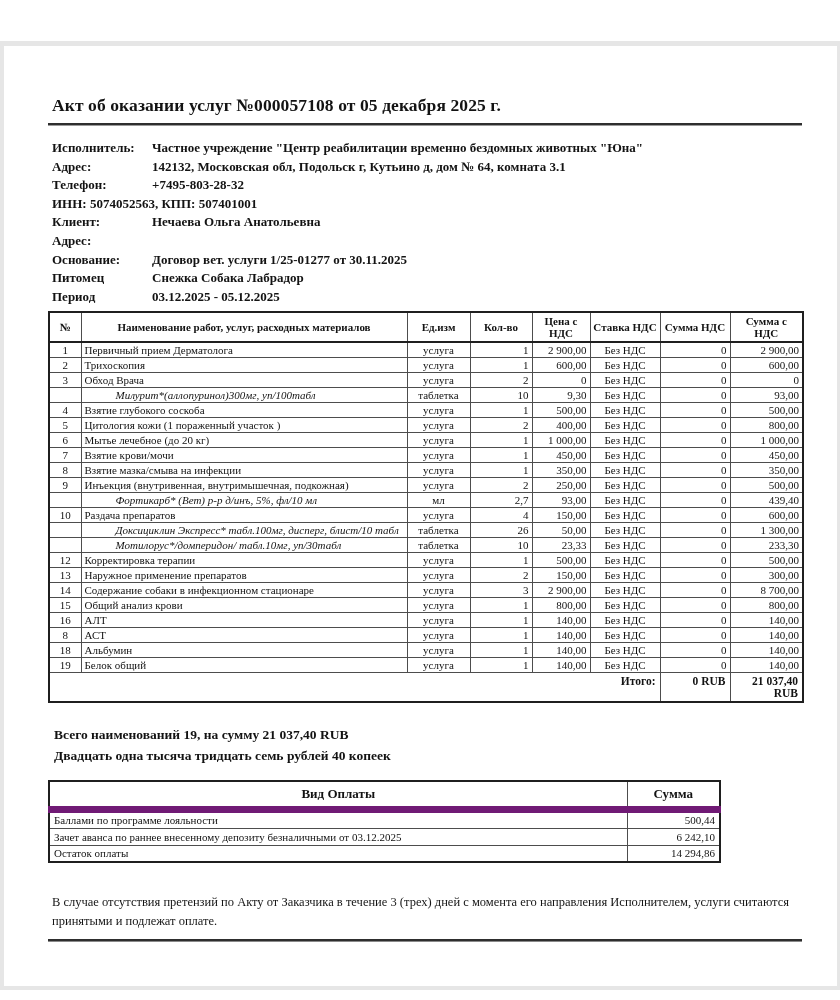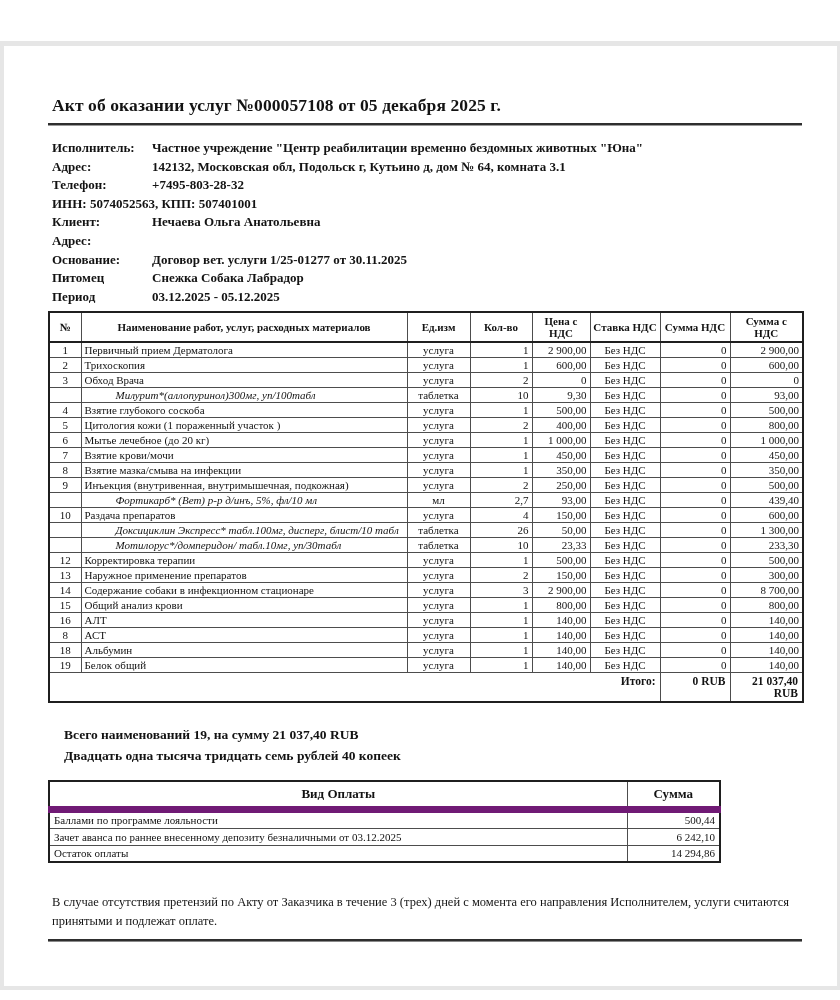--- a/index.html
+++ b/index.html
@@ -38,21 +38,21 @@
   .services tfoot tr { border-top:1px solid #0ea5e9; }
   .c-num { text-align:center; }
   .c-name { text-align:left; }
   .c-name.sub { padding-left:34px; font-style:italic; }
   .c-unit, .c-vat { text-align:center; }
   .c-qty, .c-price, .c-vatsum, .c-total { text-align:right; }
   .services tfoot td { font-weight:bold; font-size:11.5px; padding:2px 4px; }
   .t-label { text-align:right; }
   .t-vat, .t-sum { text-align:right;margin-top:41px; }
 
-  .summary { margin-top:21px; margin-left:16px; font-size:13.5px; font-weight:bold; line-height:21px; }
+  .summary { margin-top:21px; margin-left:6px; font-size:13.5px; font-weight:bold; line-height:21px; }
 
   .payments { width:671px; margin-top:14px; border:2px solid #1f1f1f; }
   .payments th {
     border:1px solid #4d4d4d; font-size:13px; font-weight:bold; height:28px;
     text-align:center; vertical-align:middle;
   }
   .payments thead tr { border-bottom:7px solid #701a75; }
   .payments td { border:1px solid #4d4d4d; font-size:11px; line-height:12.5px; padding:1.5px 4px; vertical-align:top; }
   .p-type { text-align:left; }
   .p-amount { text-align:right; }

